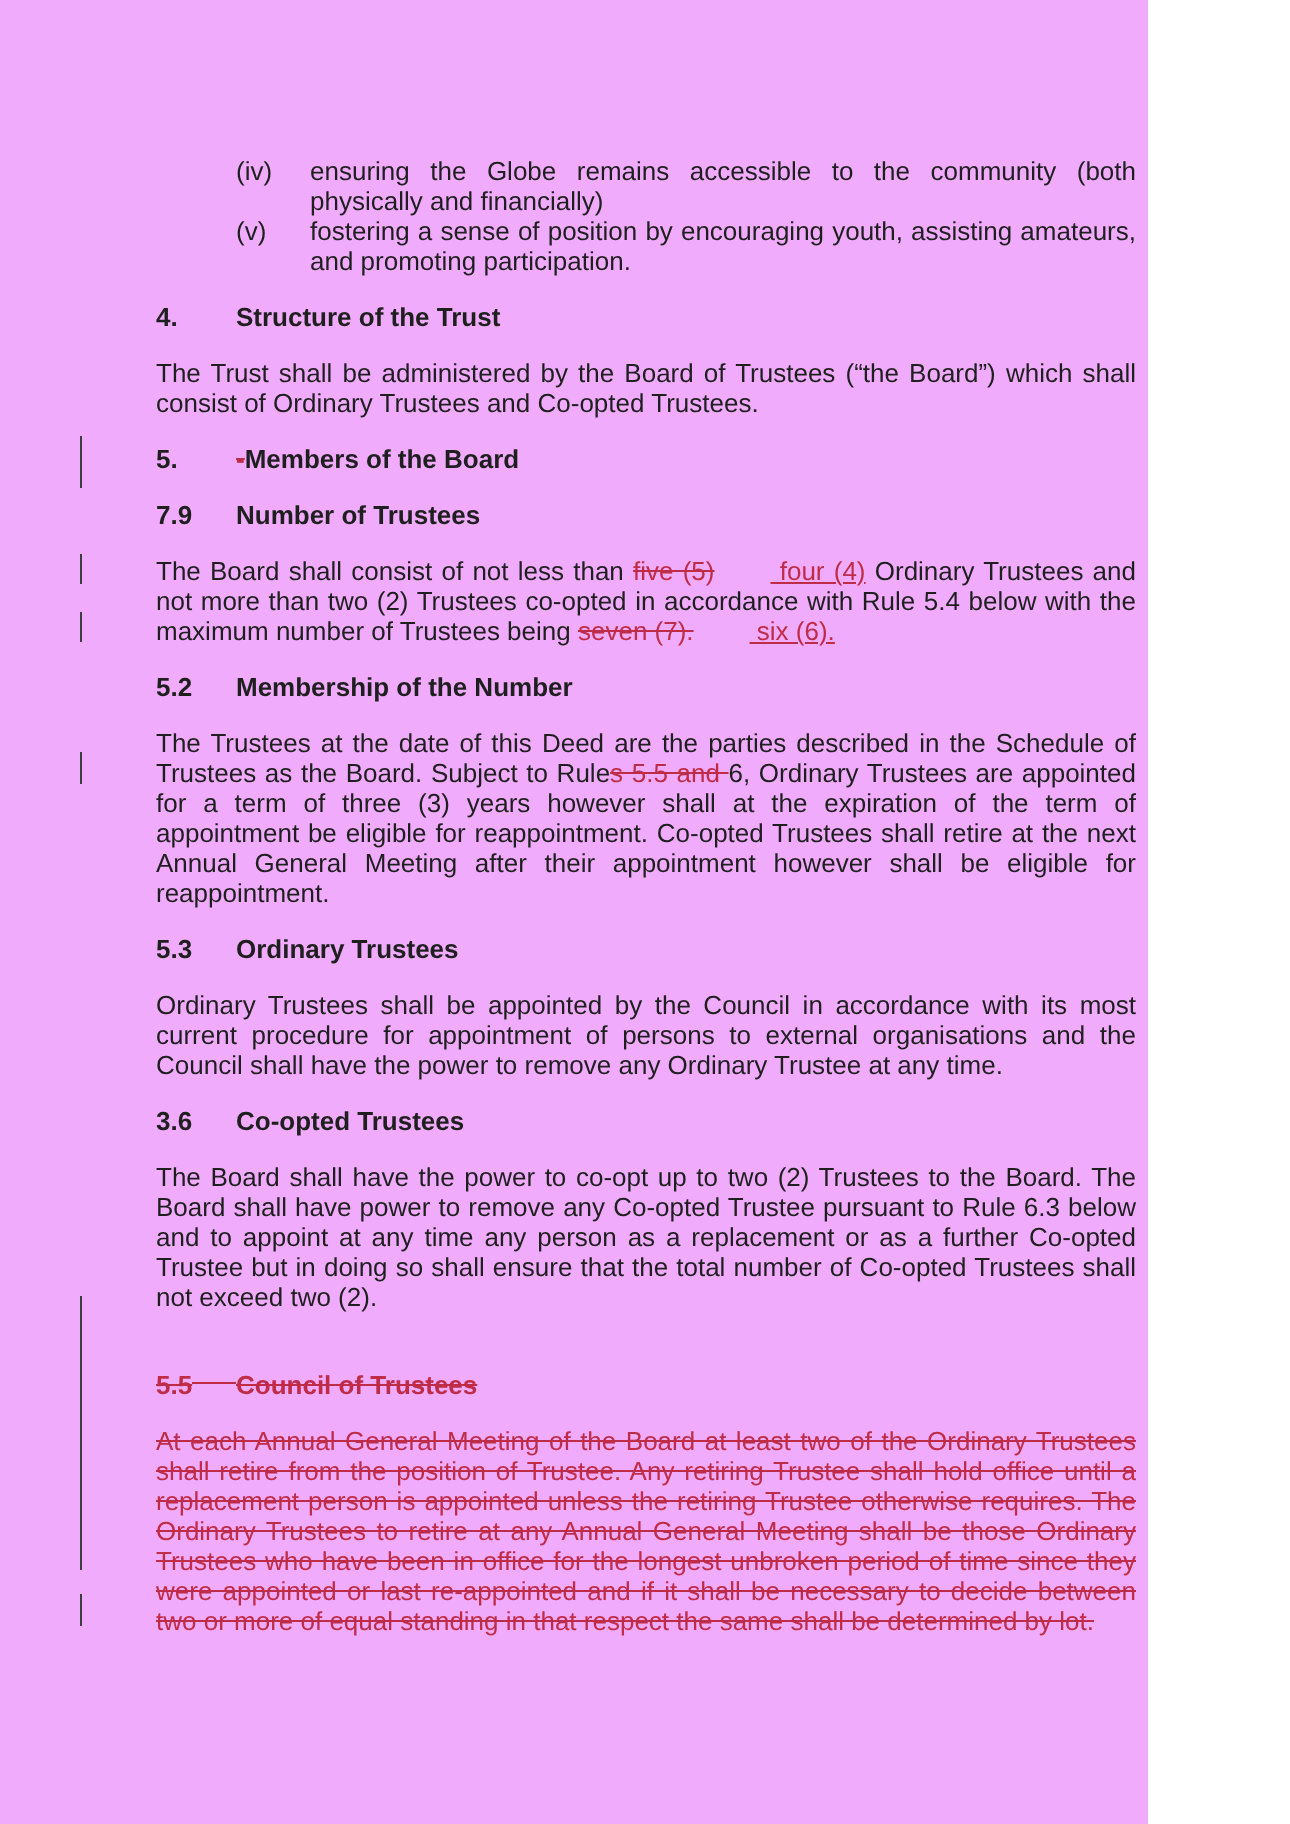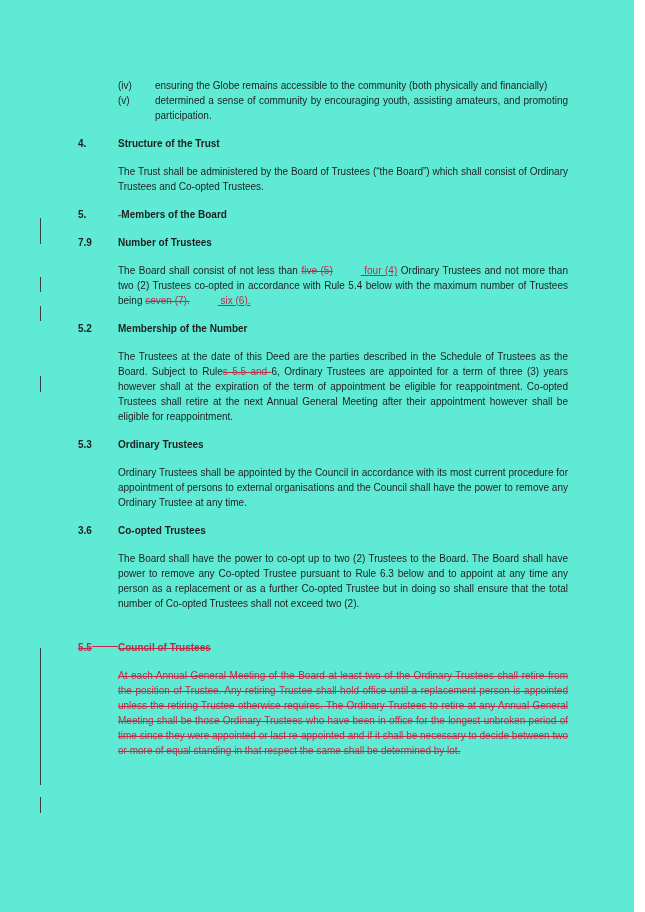--- a/index.html
+++ b/index.html
@@ -1,32 +1,32 @@
 <!DOCTYPE html>
 <html><head>
 <meta charset="utf-8">
 <style>
   :root { --red:#bf2c48; --ink:#1f1f1f; --bar:#3d3d3d; }
   html,body { margin:0; padding:0; background:#ffffff; }
   .page {
-    position:relative; width:634px; height:912px; background:#5eead4; overflow:hidden;
+    position:relative; width:574px; height:912px; background:#f0abfc; overflow:hidden;
     color:var(--ink); font-family:"Liberation Sans", sans-serif;
-    font-size:10px; line-height:15px;
+    font-size:13px; line-height:15px;
   }
   .content { position:absolute; left:78px; top:78px; width:490px; display:flex; flex-direction:column; }
   .intro-list { display:flex; flex-direction:column; padding-left:40px; margin-bottom:13px; }
   .list-item { display:flex; }
   .list-marker { width:37px; flex:none; }
   .list-text { flex:1; text-align:justify; }
   .section { margin-bottom:13px; }
   .section.extra-space { margin-top:16px; }
   .sec-head { display:flex; font-weight:bold; }
   .sec-num { width:40px; flex:none; display:flex; }
   .sec-title { flex:1; }
-  .sec-body { margin-left:40px; }
+  .sec-body { }
   .para { text-align:justify; margin:13px 0 0 0; }
   .run-del { color:var(--red); text-decoration:line-through; }
   .run-ins { color:var(--red); text-decoration:underline;padding-left:28px; }
   .tabstrike { flex:1; height:0; border-top:1.2px solid var(--red); align-self:center; transform:translateY(-1px); }
   .change-bar { position:absolute; left:40px; width:1.2px; background:var(--bar); }
 </style>
 </head>
 <body>
 
 <div class="page">
@@ -39,21 +39,21 @@
       <div class="change-bar" style="top: 797px; height: 16px;"></div>
     </div>
   <div class="content">
     <div class="intro-list" id="intro-list">
         <div class="list-item">
           <span class="list-marker">(iv)</span>
           <span class="list-text"><span class="run-norm">ensuring the Globe remains accessible to the community (both physically and financially)</span></span>
         </div>
         <div class="list-item">
           <span class="list-marker">(v)</span>
-          <span class="list-text"><span class="run-norm">determined a sense of community by encouraging youth, assisting amateurs, and promoting participation.</span></span>
+          <span class="list-text"><span class="run-norm">fostering a sense of position by encouraging youth, assisting amateurs, and promoting participation.</span></span>
         </div>
       </div>
     <div id="sections" style="display:flex;flex-direction:column;">
         <div class="section">
           <div class="sec-head">
             <div class="sec-num">
               <span>4.</span>
             </div>
             <div class="sec-title"><span class="run-norm">Structure of the Trust</span></div>
           </div>

